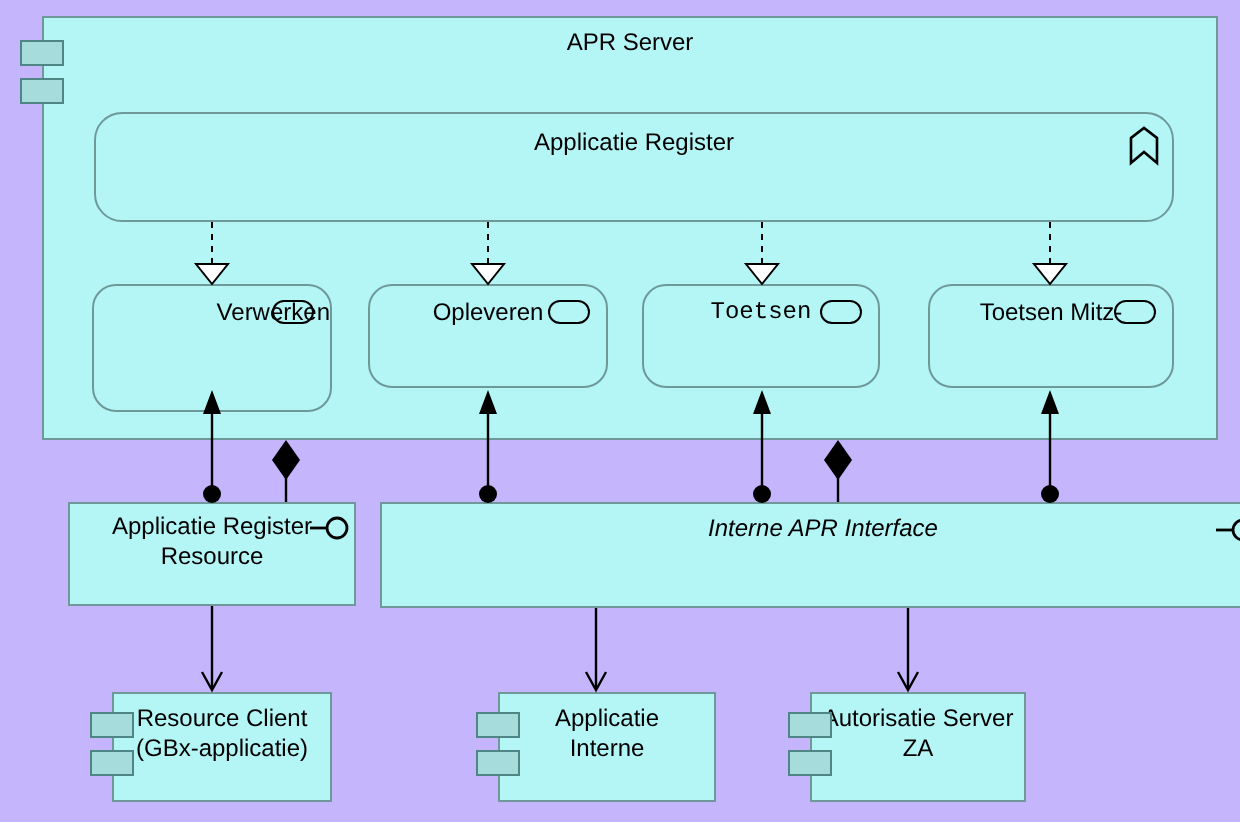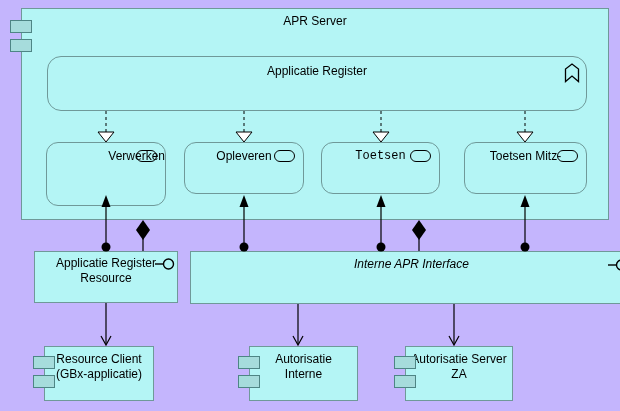--- a/index.html
+++ b/index.html
@@ -83,29 +83,29 @@
   <div class="node" style="left:190px;top:251px;width:443px;height:53px;font-style:italic;" data-interactable="true">
     <div class="lbl" style="padding-top:5px;" data-interactable="false">Interne APR Interface</div>
     <span class="icon-abs" style="top:6px;right:4px;" data-interactable="false">
       <svg width="20" height="14" viewBox="0 0 20 14">
         <line x1="0" y1="7" x2="8" y2="7" stroke="#000" stroke-width="1.4"></line>
         <circle cx="13.5" cy="7" r="5" fill="none" stroke="#000" stroke-width="1.4"></circle>
       </svg>
     </span>
   </div>
 
-  <div class="node" style="left:44px;top:346px;width:110px;height:55px;" data-interactable="true">
+  <div class="node" style="left:56px;top:346px;width:110px;height:55px;" data-interactable="true">
     <div class="lbl" style="padding-top:5px;" data-interactable="false">Resource Client</div>
     <div class="lbl" data-interactable="false">(GBx-applicatie)</div>
     <span class="tab" style="top:9px;" data-interactable="false"></span>
     <span class="tab" style="top:28px;" data-interactable="false"></span>
   </div>
 
   <div class="node" style="left:249px;top:346px;width:109px;height:55px;" data-interactable="true">
-    <div class="lbl" style="padding-top:5px;" data-interactable="false">Autorisatie</div>
+    <div class="lbl" style="padding-top:5px;" data-interactable="false">Applicatie</div>
     <div class="lbl" data-interactable="false">Interne</div>
     <span class="tab" style="top:9px;" data-interactable="false"></span>
     <span class="tab" style="top:28px;" data-interactable="false"></span>
   </div>
 
   <div class="node" style="left:405px;top:346px;width:108px;height:55px;" data-interactable="true">
     <div class="lbl" style="padding-top:5px;" data-interactable="false">Autorisatie Server</div>
     <div class="lbl" data-interactable="false">ZA</div>
     <span class="tab" style="top:9px;" data-interactable="false"></span>
     <span class="tab" style="top:28px;" data-interactable="false"></span>

